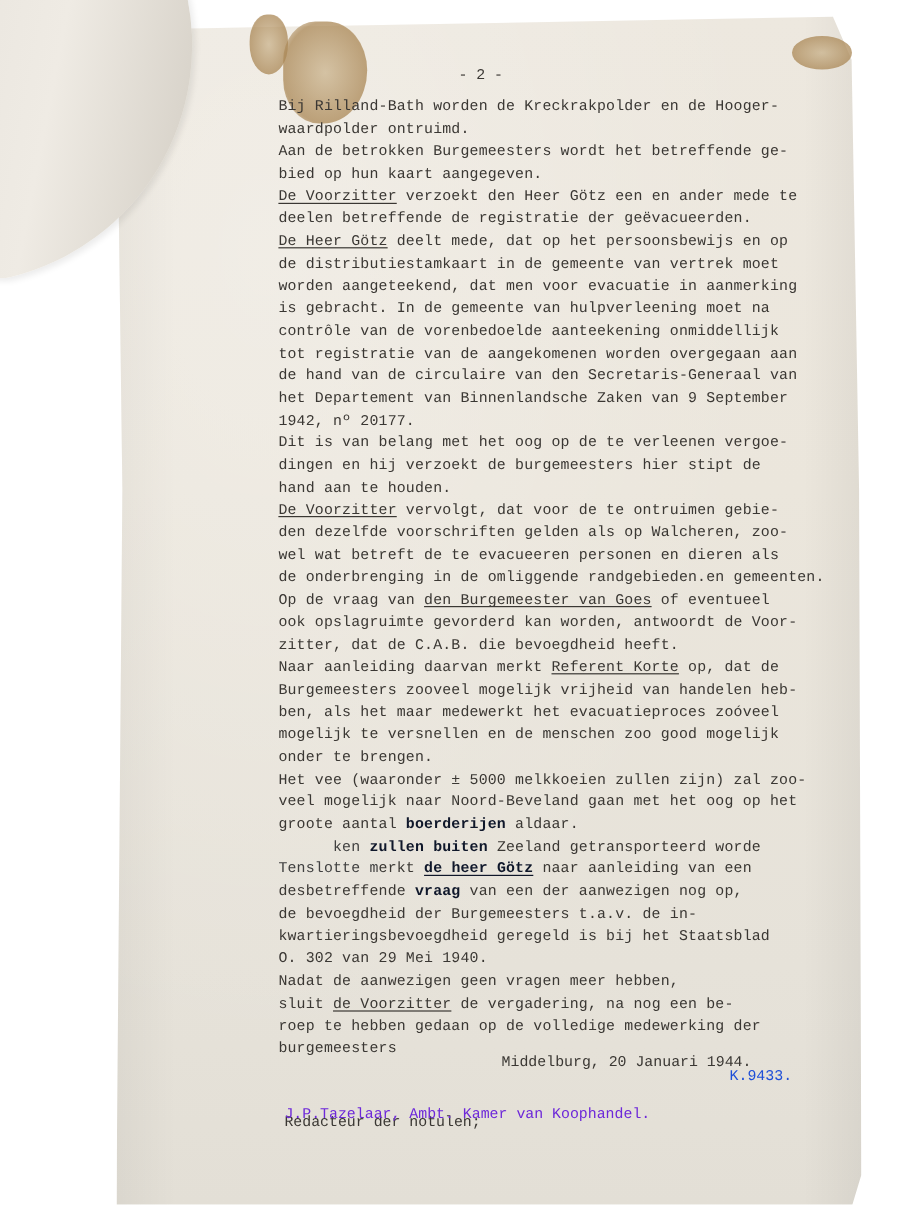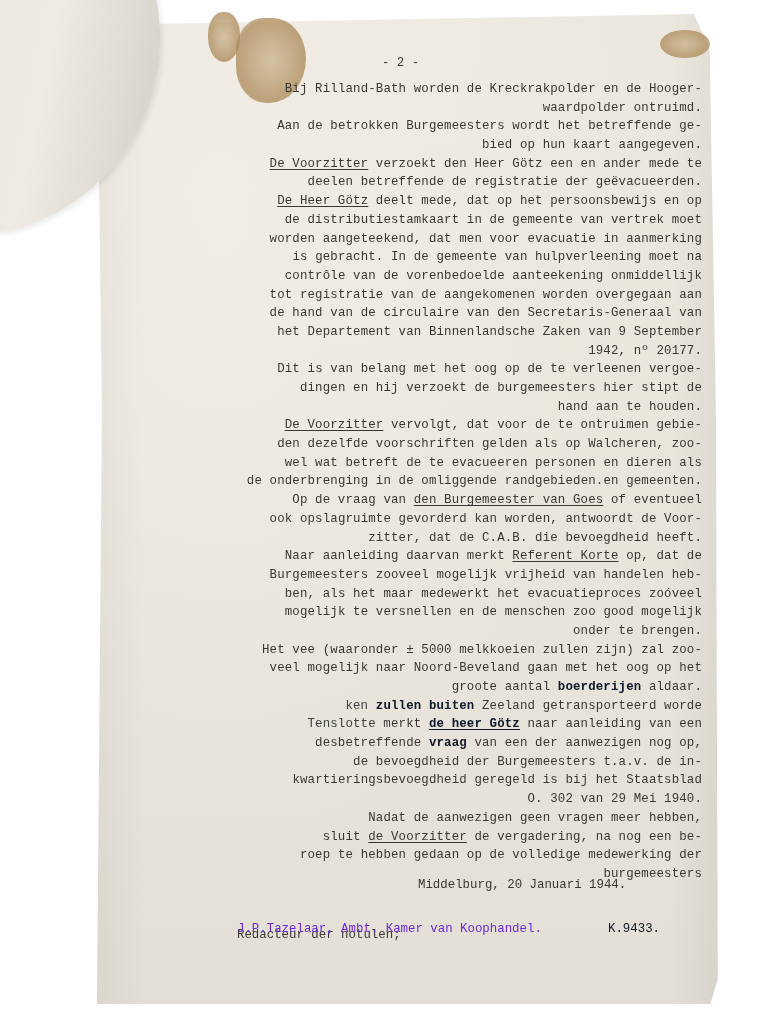--- a/index.html
+++ b/index.html
@@ -33,32 +33,32 @@
     }
     .stain.s1 { left: 208px; top: 12px; width: 32px; height: 50px; border-radius: 45% 45% 50% 50%; }
     .stain.s2 { left: 236px; top: 18px; width: 70px; height: 85px; border-radius: 40% 50% 55% 45%; }
     .stain.s3 { left: 660px; top: 30px; width: 50px; height: 28px; border-radius: 50%; }
     .text {
       position: absolute; left: 232px; top: 80px; width: 470px;
       z-index: 4; color: #3a3733;
       font-size: 12.4px; line-height: 18.7px; letter-spacing: 0.15px;
       white-space: pre;
     }
-    .text .line { display: block; height: 18.7px; text-align: right; }
+    .text .line { display: block; height: 18.7px; }
     .text .faint { color: #404040; }
     .text .bold { color: #0f172a; font-weight: bold; }
     .u { text-decoration: underline; text-underline-offset: 2px; }
     .page-number {
       position: absolute; left: 382px; top: 56px; z-index: 4;
       font-size: 12.4px; color: #3a3733;
     }
     .place-date { position: absolute; left: 418px; top: 878px; z-index: 4; font-size: 12.4px; color: #3a3733; }
     .sig-title  { position: absolute; left: 237px; top: 928px; z-index: 4; font-size: 12.4px; color: #3a3733; }
     .sig-name   { position: absolute; left: 237px; top: 922px; z-index: 4; font-size: 12.4px; color: #6d28d9; }
-    .ref-code   { position: absolute; left: 608px; top: 922px; z-index: 4; font-size: 12.4px; color: #0f172a; text-align: center; }
+    .ref-code   { position: absolute; left: 608px; top: 890px; z-index: 4; font-size: 12.4px; color: #1d4ed8; text-align: center; }
   </style>
 </head>
 <body>
 
 <div class="curl"></div>
 <div class="page"></div>
 <div class="stain s1"></div>
 <div class="stain s2"></div>
 <div class="stain s3"></div>
 

